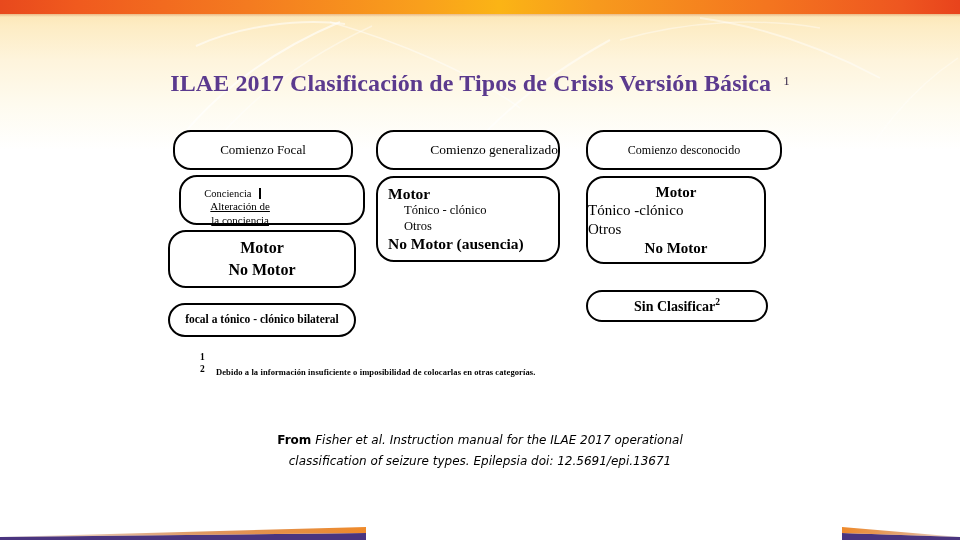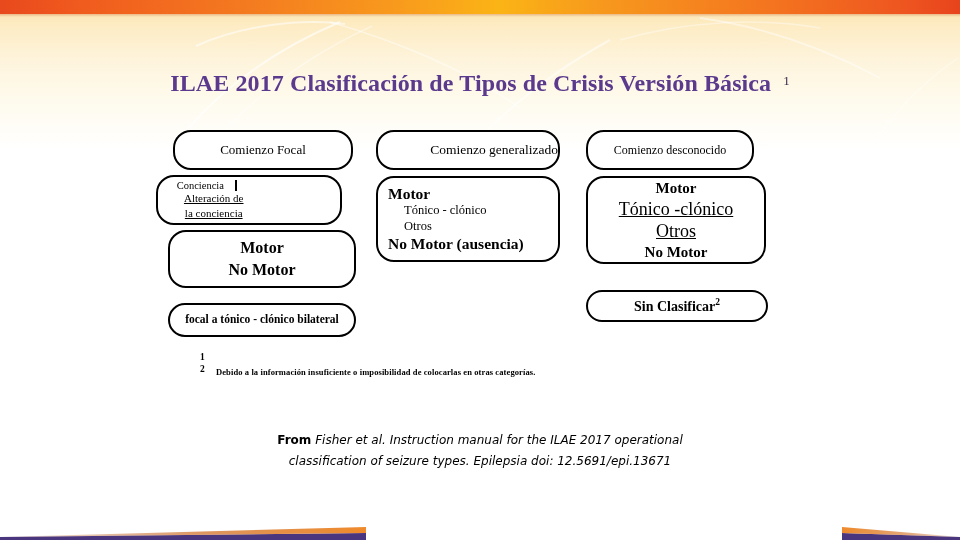--- a/index.html
+++ b/index.html
@@ -110,22 +110,22 @@
     justify-content: center;
     font-family: "Liberation Serif", serif;
     color: #000000;
   }
   .box .line { text-align: center; line-height: 1.18; }
 
   
   #box-focal        { left: 173px; top: 130px; width: 180px; height: 40px; }
   #box-focal .line  { font-size: 13px; }
 
-  #box-conciencia   { left: 156px; top: 175px; width: 186px; height: 50px;
-                      padding: 8px; }
+  #box-conciencia   { left: 179px; top: 175px; width: 186px; height: 50px;
+                      padding: 16px; }
   .concienc-left {
     width: 42.5%;
     display: flex; align-items: center; justify-content: center;
     border-right: 2.5px solid #000000;
     box-sizing: border-box;
     font-size: 10.5px;
     height: 100%;
   }
   .concienc-right {
     width: 57.5%;
@@ -146,27 +146,27 @@
   
   #box-generalizado      { left: 376px; top: 130px; width: 184px; height: 40px; }
   #box-generalizado .line{ font-size: 13.5px; text-align: right; }
 
   #box-gen-detail   { left: 376px; top: 176px; width: 184px; height: 86px;
                       justify-content: center; padding: 2px 0 2px 10px; }
   #box-gen-detail .hdr { font-size: 15.5px; font-weight: bold; text-align: left; line-height: 1.2; }
   #box-gen-detail .sub { font-size: 12.5px; text-align: left; padding-left: 16px; line-height: 1.25; }
 
   
-  #box-desconocido       { left: 586px; top: 130px; width: 168px; height: 40px; }
+  #box-desconocido       { left: 586px; top: 130px; width: 196px; height: 40px; }
   #box-desconocido .line { font-size: 12px; }
 
   #box-desc-detail  { left: 586px; top: 176px; width: 180px; height: 88px;
                       justify-content: center; padding: 2px 0; }
   #box-desc-detail .hdr { font-size: 15px; font-weight: bold; text-align: center; line-height: 1.25; }
-  #box-desc-detail .sub { font-size: 18px; text-align: center; line-height: 1.25; text-decoration: underline; }
+  #box-desc-detail .sub { font-size: 15px; text-align: left; line-height: 1.25; }
 
   #box-sinclasificar      { left: 586px; top: 290px; width: 182px; height: 32px; }
   #box-sinclasificar .line{ font-size: 14px; font-weight: bold; }
   .sup-small { font-size: 9.5px; vertical-align: super; font-weight: bold; }
 
   
   .footnotes {
     position: absolute;
     left: 200px;
     top: 352px;

